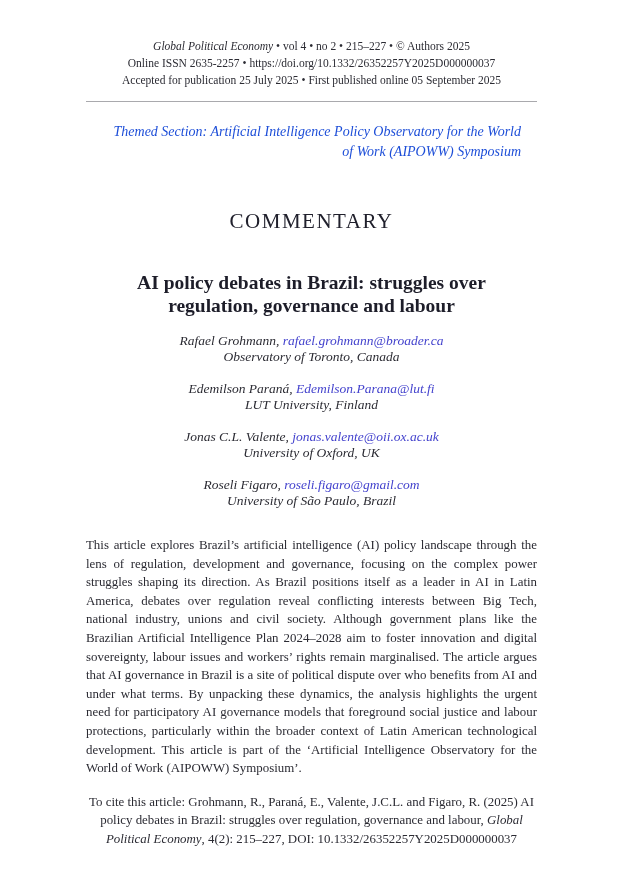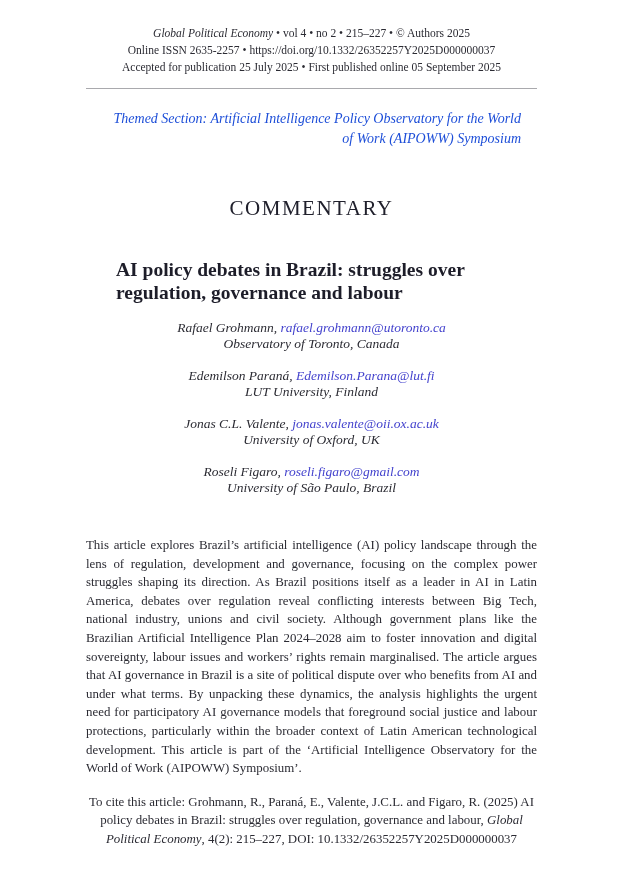--- a/index.html
+++ b/index.html
@@ -10,21 +10,21 @@
   body {
     width: 623px;
     height: 869px;
     font-family: "Liberation Serif", "DejaVu Serif", serif;
     color: #26262e;
     overflow: hidden;
   }
   .page {
     width: 451px;
     margin: 0 auto;
-    padding-top: 25px;
+    padding-top: 38px;
   }
   
   .journal-header {
     text-align: center;
     font-size: 11.5px;
     line-height: 17px;
     color: #2b2b33;
   }
   .journal-header .italic { font-style: italic; }
   .rule {
@@ -47,21 +47,21 @@
   .article-type {
     margin-top: 48px;
     text-align: center;
     font-size: 21px;
     letter-spacing: 1.5px;
     color: #20202c;
   }
   
   .article-title {
     margin-top: 37px;
-    text-align: left;
+    text-align: center;
     font-size: 19.5px;
     line-height: 23px;
     font-weight: bold;
     color: #1d1d29;
     padding: 0 30px;
   }
   
   .authors {
     margin-top: 10px;
     text-align: center;
@@ -73,21 +73,21 @@
     margin-top: 16px;
     line-height: 16px;
   }
   .author-email {
     color: #4342cd;
     text-decoration: none;
     cursor: pointer;
   }
   
   .abstract {
-    margin-top: 40px;
+    margin-top: 27px;
     font-size: 12.9px;
     line-height: 18.6px;
     text-align: justify;
     color: #2b2b33;
   }
   
   .keywords {
     margin-top: 14px;
     font-size: 12.9px;
     line-height: 18.6px;
@@ -119,21 +119,21 @@
 
   <div class="themed-section">Themed Section: Artificial Intelligence Policy Observatory for the World of Work (AIPOWW) Symposium</div>
 
   <div class="article-type">COMMENTARY</div>
 
   <h1 class="article-title">AI policy debates in Brazil: struggles over regulation, governance and labour</h1>
 
   <div class="authors">
 
     <div class="author-block">
-      <div><span>Rafael Grohmann, </span><a class="author-email">rafael.grohmann@utoronto.ca</a></div>
+      <div><span>Rafael Grohmann, </span><a class="author-email">rafael.grohmann@broader.ca</a></div>
       <div>Observatory of Toronto, Canada</div>
     </div>
 
     <div class="author-block">
       <div><span>Edemilson Paraná, </span><a class="author-email">Edemilson.Parana@lut.fi</a></div>
       <div>LUT University, Finland</div>
     </div>
 
     <div class="author-block">
       <div><span>Jonas C.L. Valente, </span><a class="author-email">jonas.valente@oii.ox.ac.uk</a></div>

